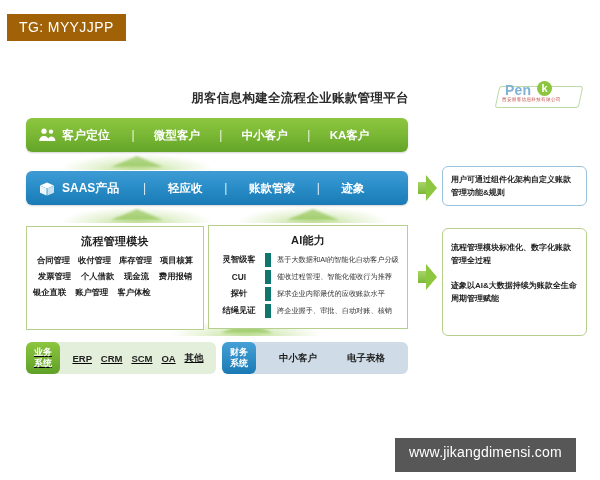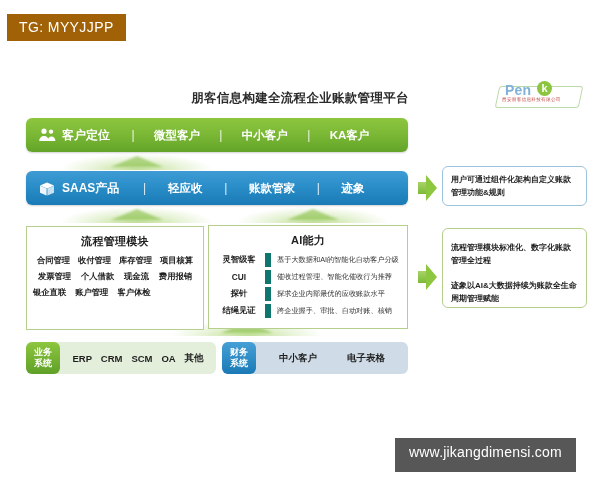--- a/index.html
+++ b/index.html
@@ -174,37 +174,37 @@
   .callout{
     position:absolute;box-sizing:border-box;
     border-radius:6px;background:#ffffff;
   }
   .callout-blue{
     left:442px;top:166px;width:145px;height:40px;
     border:1px solid #9cc3dd;
     display:flex;align-items:center;
   }
   .callout-green{
-    left:442px;top:228px;width:145px;height:80px;
+    left:442px;top:228px;width:145px;height:108px;
     border:1px solid #b7cf8c;
     padding-top:12px;
   }
   .callout-text{
     font-size:8px;color:#1f1f1f;line-height:13px;
     padding:0 8px;font-weight:bold;
   }
   .callout-green .callout-text{margin-bottom:12px;}
 
   
   .sys{
     position:absolute;height:32px;border-radius:6px;
     display:flex;align-items:center;
     box-sizing:border-box;
   }
-  .sys-biz{left:26px;top:342px;width:190px;background:#e3eedb;}
+  .sys-biz{left:26px;top:342px;width:190px;background:#e3eedb;text-decoration:underline;}
   .sys-fin{left:222px;top:342px;width:186px;background:#cfdce8;}
   .sys-tag{
     width:34px;height:32px;flex:0 0 34px;border-radius:6px;
     color:#ffffff;font-size:9px;font-weight:bold;
     display:flex;flex-direction:column;align-items:center;justify-content:center;
     line-height:11px;
   }
   .sys-tag-green{background:linear-gradient(to bottom,#8dc63f,#5fa028);}
   .sys-tag-blue{background:linear-gradient(to bottom,#46a0d6,#1a7ab5);}
   .sys-items{

